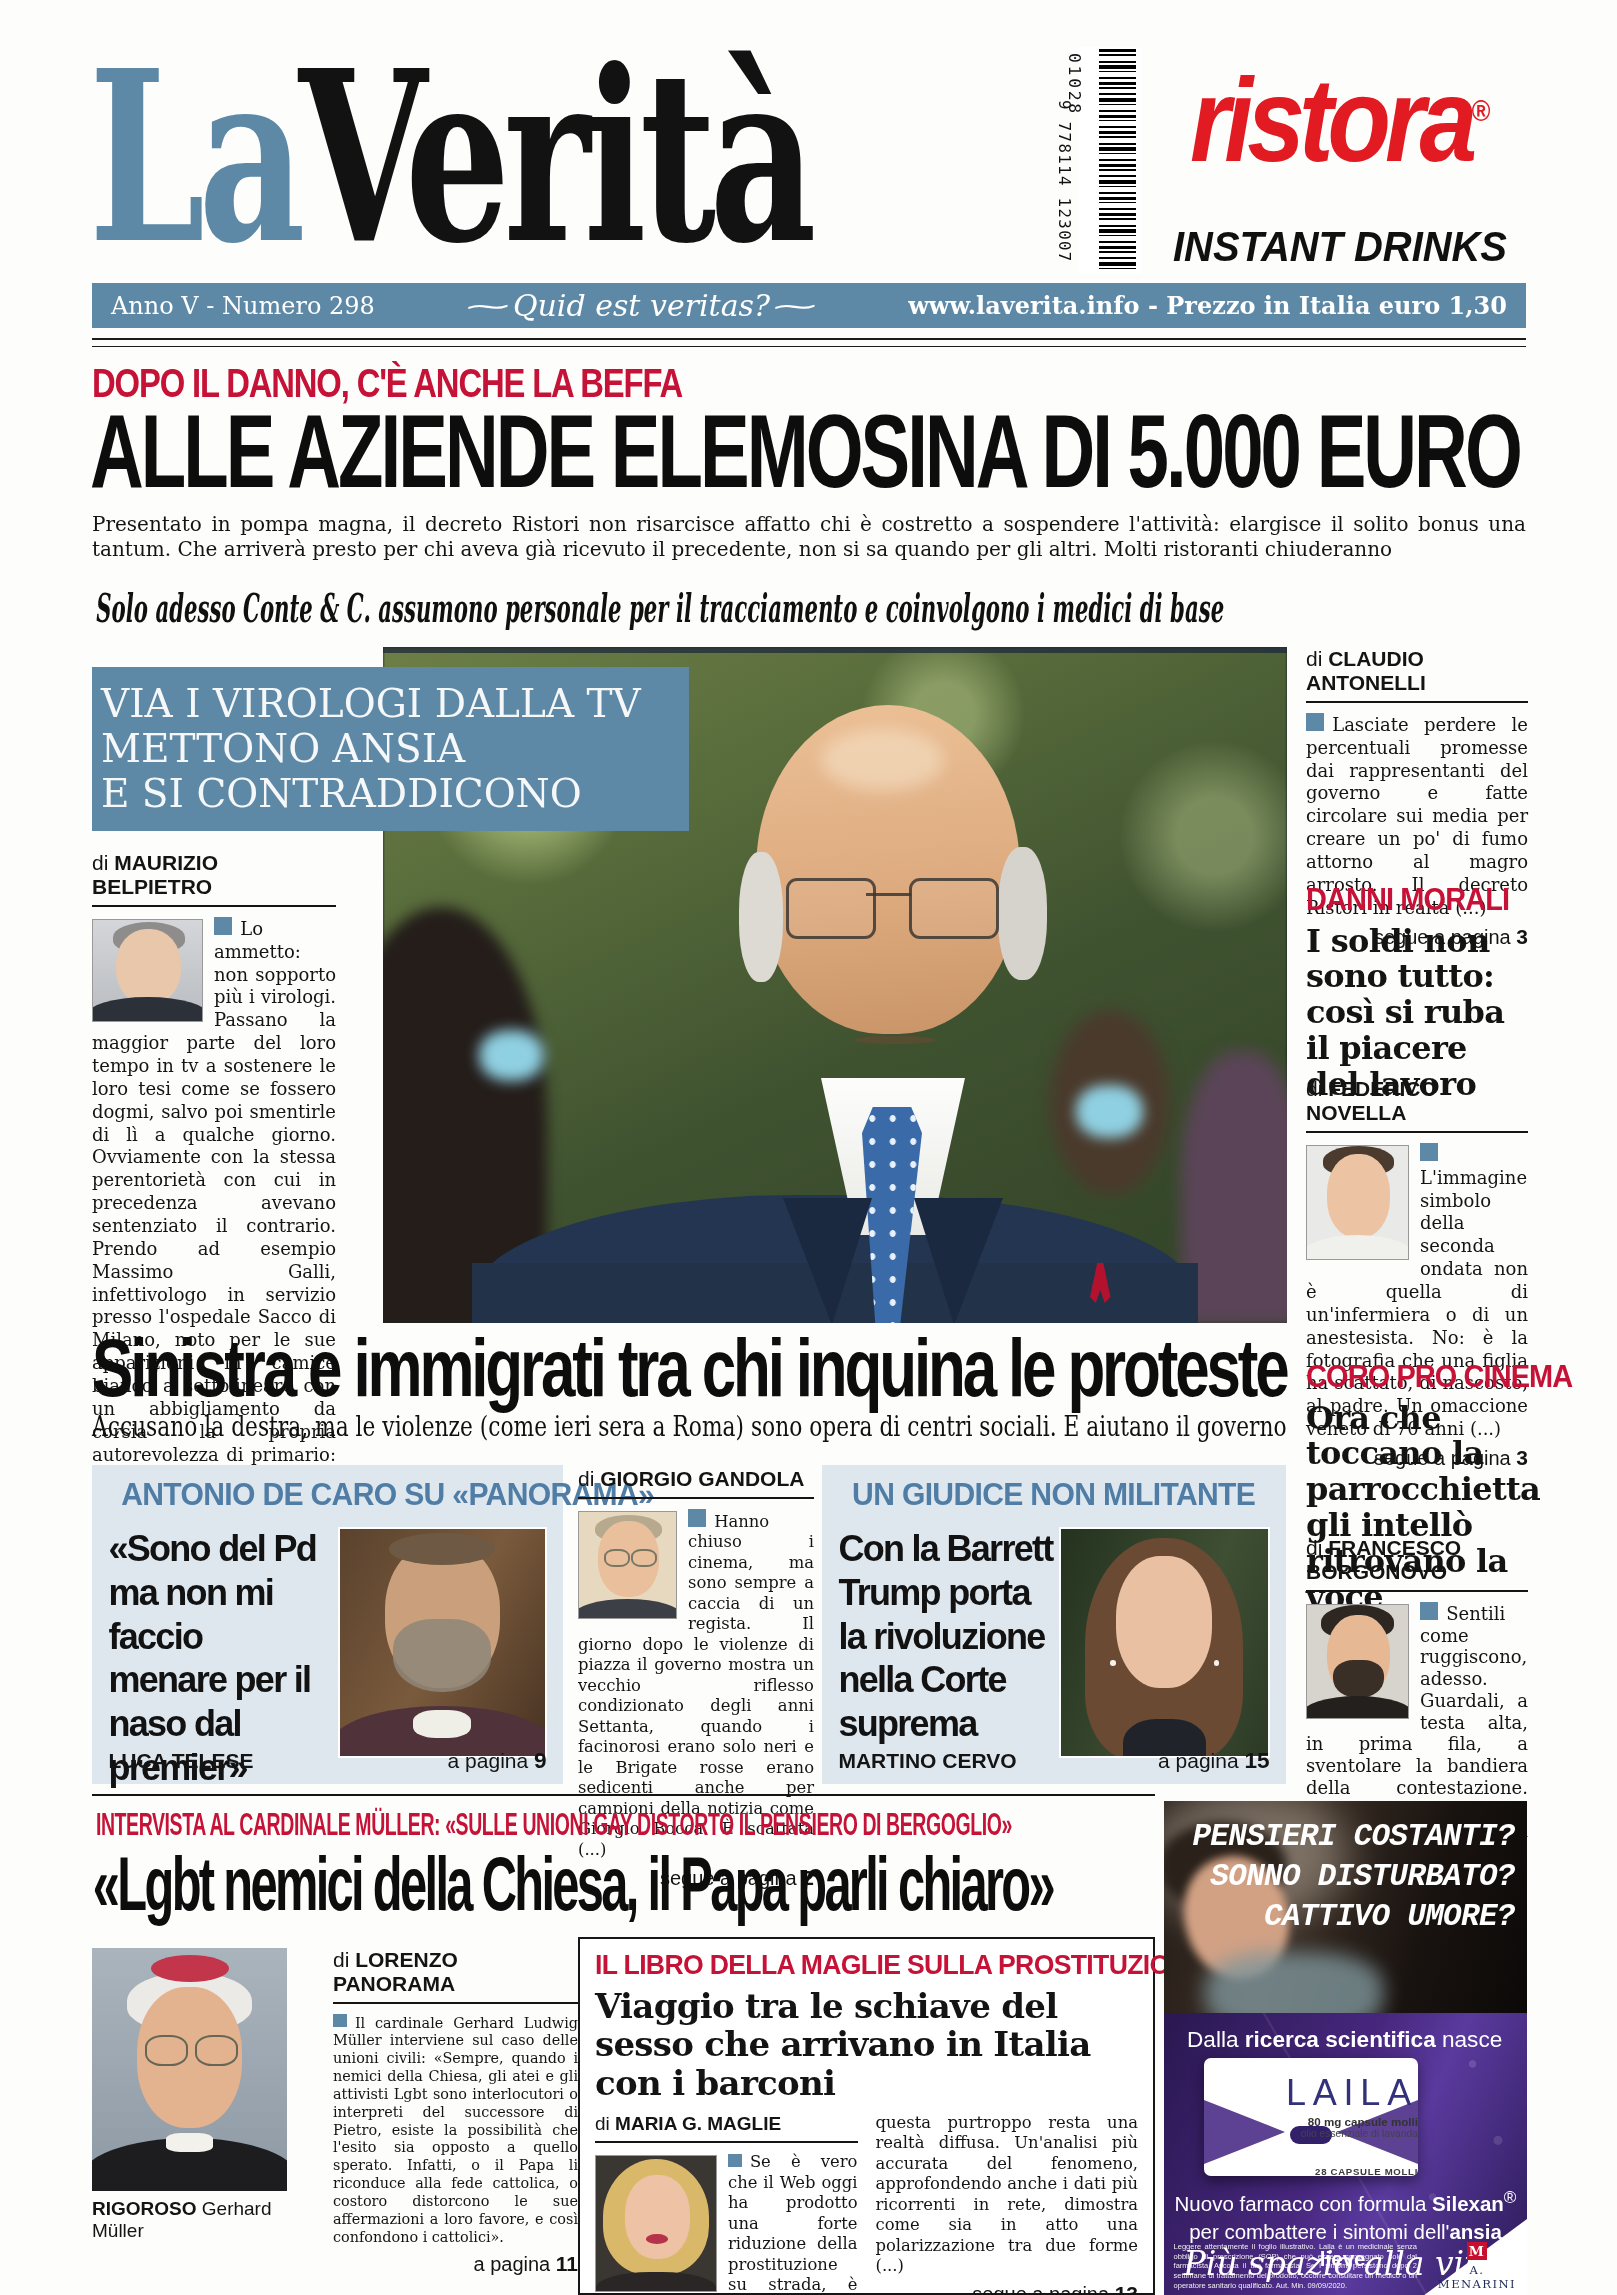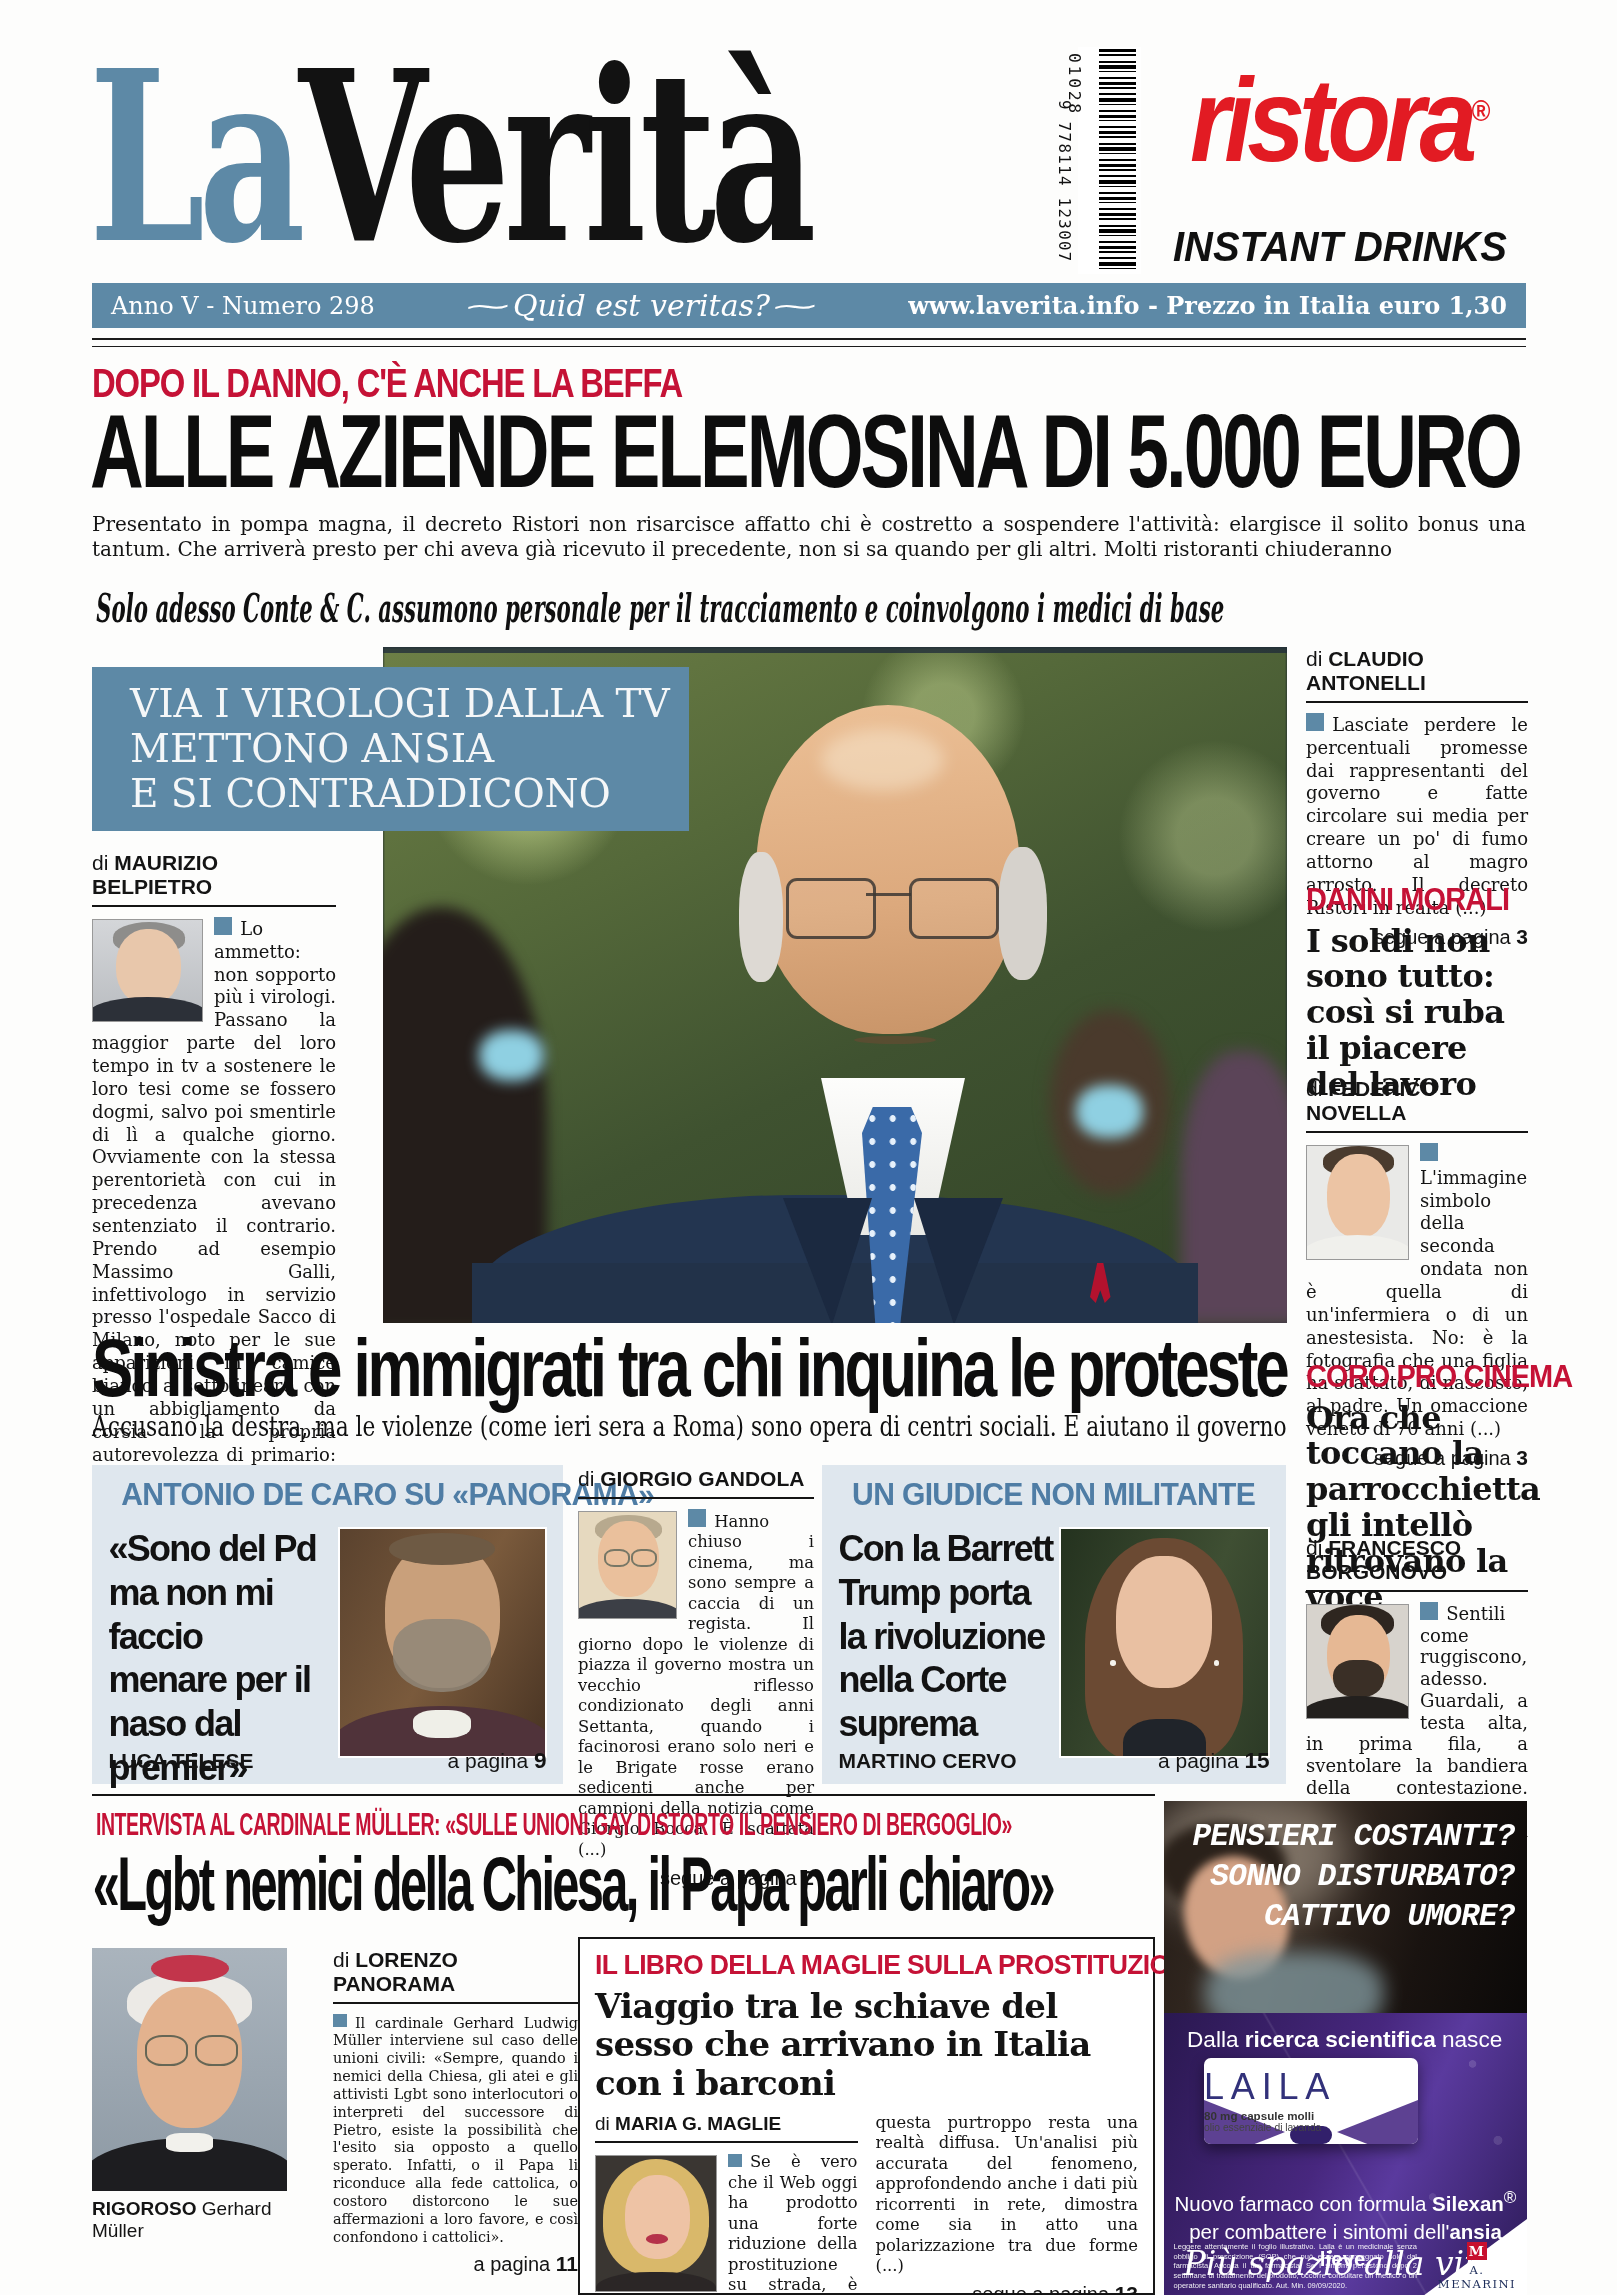--- a/index.html
+++ b/index.html
@@ -53,21 +53,21 @@
   .byline{font-family:"Liberation Sans",sans-serif;font-size:21px;border-bottom:2.1px solid #141414;
     padding-bottom:6.2px;margin-bottom:9.6px;}
   .body{font-size:18px;line-height:1.27;text-align:justify;}
   .blt{display:inline-block;width:18px;height:18px;background:#5d89a6;margin-right:8.2px;}
   .segue{font-family:"Liberation Sans",sans-serif;font-size:20px;text-align:right;margin-top:5.5px;}
   .segue b{font-size:21px;}
   .phL{float:left;margin:2.7px 11px 2.7px 0;border:0.7px solid #999;box-sizing:border-box;}
   .ph{position:relative;overflow:hidden;background:#ccc;}
   .ph i{position:absolute;display:block;font-style:normal;}
   #bluebox{left:92px;top:667px;width:597px;height:164px;background:#5d89a6;color:#f5f7f8;
-    padding:15px 38px;box-sizing:border-box;}
+    padding:15px 9px;box-sizing:border-box;}
   #bluebox .bl{font-size:39px;line-height:1.15;white-space:nowrap;}
   #col-belpietro{left:92px;top:851px;width:244px;}
   #rail{left:1306px;top:647px;width:222px;height:1160px;}
   .railblock{position:absolute;left:0;width:222px;}
   .kickred{font-family:"Liberation Sans",sans-serif;font-weight:700;font-size:31.5px;color:#c51236;
     letter-spacing:-1px;white-space:nowrap;transform:scaleX(.92);transform-origin:0 0;}
   .shead{font-weight:700;font-size:32px;line-height:1.12;letter-spacing:-0.7px;margin-top:5.5px;}
   
   .bluebg{background:#dfe7ee;}
   #box1{left:92px;top:1465px;width:471px;height:319px;padding:11px 16.4px;box-sizing:border-box;}
@@ -113,22 +113,22 @@
   .lq{position:absolute;right:12.3px;top:16.4px;text-align:right;font-family:Liberation Mono, monospace;
     font-weight:700;font-style:italic;font-size:31px;color:#fff;line-height:1.28;letter-spacing:-0.7px;}
   #lpurple{position:absolute;left:0;top:212px;right:0;bottom:0;
     background:
       radial-gradient(circle at 85% 18%, rgba(255,255,255,.14) 0 3.4px, transparent 4.1px),
       radial-gradient(circle at 92% 45%, rgba(255,255,255,.12) 0 4.1px, transparent 4.8px),
       radial-gradient(circle at 74% 65%, rgba(255,255,255,.10) 0 3.4px, transparent 4.1px),
       linear-gradient(60deg, transparent 49.6%, rgba(255,255,255,.10) 50%, transparent 50.4%),
       linear-gradient(115deg,#2a1850 0%,#47277e 45%,#5a3a9e 62%,#2c1a57 100%);}
   .lintro{position:absolute;left:23px;top:13.7px;font-family:"Liberation Sans",sans-serif;font-size:22.6px;color:#fff;}
-  #lbox{position:absolute;left:40px;top:45px;width:214px;height:86px;background:#fff;border-radius:6.8px;
-    box-shadow:0 5.5px 13.7px rgba(0,0,0,.45);text-align:left;padding-top:8px;box-sizing:border-box;overflow:hidden;}
+  #lbox{position:absolute;left:40px;top:45px;width:214px;height:118px;background:#fff;border-radius:6.8px;
+    box-shadow:0 5.5px 13.7px rgba(0,0,0,.45);text-align:right;padding-top:14px;box-sizing:border-box;overflow:hidden;}
   #lbox .bow{position:absolute;top:42px;width:81px;height:64px;background:#4b2c86;opacity:.9;}
   #lbox .bowL{left:0;clip-path:polygon(0 0,100% 50%,0 100%);}
   #lbox .bowR{right:0;clip-path:polygon(100% 0,0 50%,100% 100%);}
   #lbox .caps{position:absolute;left:50%;top:68px;width:42px;height:18px;margin-left:-21px;
     background:#32206b;border-radius:9.6px;}
   .lname{position:relative;z-index:2;font-family:"Liberation Sans",sans-serif;font-size:36px;
     letter-spacing:6.8px;color:#32317a;}
   .ldose{position:relative;z-index:2;font-family:"Liberation Sans",sans-serif;font-size:11.6px;font-weight:700;color:#333;margin-top:1.4px;}
   .loil{position:relative;z-index:2;font-family:"Liberation Sans",sans-serif;font-size:10.3px;color:#444;}
   .lcount{position:relative;z-index:2;font-family:"Liberation Sans",sans-serif;font-size:9.6px;font-weight:700;

